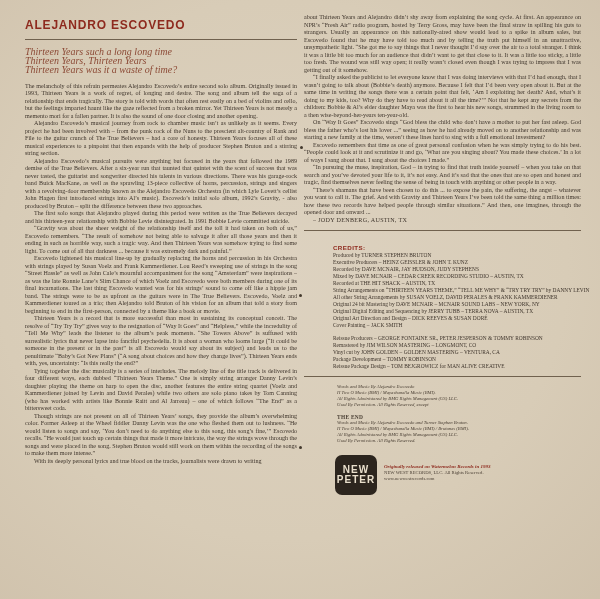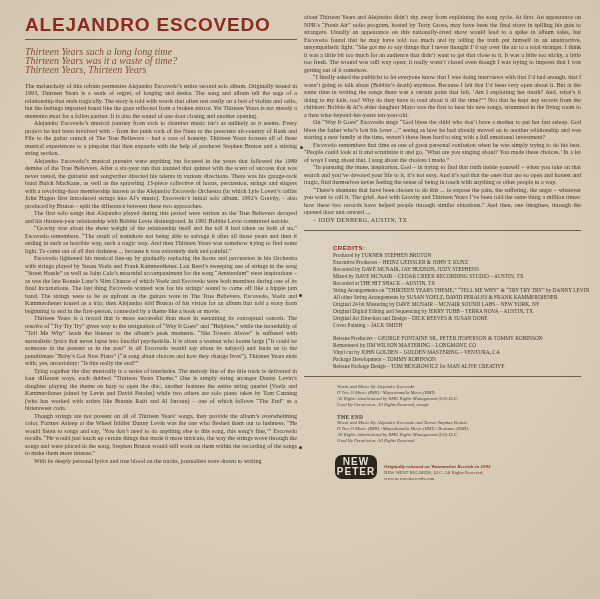--- a/index.html
+++ b/index.html
@@ -7,21 +7,21 @@
     position:relative; width:600px; height:599px; overflow:hidden;
     background: radial-gradient(ellipse 95% 90% at 47% 45%, #ddd2c0 0%, #d8ccb7 50%, #cfc1ab 85%, #c2b29a 100%);
     font-family:"Liberation Serif","DejaVu Serif",serif;
     color:#3f352c;
   }
   .col-left  { position:absolute; left:25px;  top:17px; width:272px; }
   .col-right { position:absolute; left:304px; top:14px; width:277px; }
 
   .title {
     margin:0; font-family:"Liberation Sans","DejaVu Sans",sans-serif;
-    font-weight:bold; font-size:19px; line-height:16px;
+    font-weight:bold; font-size:12px; line-height:16px;
     letter-spacing:0.8px; color:#8e2a1e;
   }
   .rule { height:1px; background:#70614e; border:0; margin:6px 0 0 0; }
 
   .refrain { margin-top:7px; }
   .refrain p { margin:0; font-style:italic; font-size:10px; line-height:9.2px; color:#8c4a36; }
 
   .essay { margin-top:8px; }
   .essay p { margin:0; font-size:6.1px; line-height:7.5px; text-align:justify; text-indent:9px; }
   .essay p.noindent { text-indent:0; }
@@ -31,43 +31,43 @@
   .credits-heading { font-weight:bold; font-size:6.2px; letter-spacing:0.4px; color:#8e2a1e;
     font-family:"Liberation Sans","DejaVu Sans",sans-serif; margin-bottom:1px; }
   .credits div { white-space:nowrap; }
   .credits .gap { height:6px; }
 
   .legal { margin-top:7px; padding-left:33px; font-size:4.7px; line-height:6px; font-style:italic; color:#4a3f34; }
   .legal .the-end { font-style:normal; font-weight:bold; font-size:5.4px; margin-top:6px; letter-spacing:0.3px; }
 
   .label-row { display:flex; gap:7px; padding-left:31px; margin-top:11px; align-items:flex-start; }
   .logo {
-    width:42px; height:24px; background:#2c251e; border-radius:7px;
+    width:42px; height:40px; background:#2c251e; border-radius:7px;
     display:flex; flex-direction:column; align-items:center; justify-content:center;
     color:#e9dfcc; font-family:"Liberation Sans","DejaVu Sans",sans-serif;
     font-weight:bold; font-size:10px; line-height:10.5px; letter-spacing:1px;
   }
   .label-text { padding-top:9px; font-size:4.7px; line-height:6.2px; color:#4a3f34; }
   .label-text .note { color:#8e2a1e; font-weight:bold; font-style:italic; font-size:5px; }
 
   .speck { position:absolute; width:3px; height:3px; border-radius:50%; background:#43392d; }
 </style>
 </head>
 <body>
 
 <div class="page">
 
   <div class="col-left">
     <h1 class="title">ALEJANDRO ESCOVEDO</h1>
     <hr class="rule">
 
     <div class="refrain">
       <p>Thirteen Years such a long long time</p>
+      <p>Thirteen Years, Thirteen Years</p>
       <p>Thirteen Years was it a waste of time?</p>
-      <p>Thirteen Years, Thirteen Years</p>
     </div>
 
     <div class="essay">
       <p class="noindent">The melancholy of this refrain permeates Alejandro Escovedo’s entire second solo album. Originally issued in 1993, Thirteen Years is a work of regret, of longing and desire. The song and album tell the saga of a relationship that ends tragically. The story is told with words that often rest easily on a bed of violins and cello, but the feelings imparted haunt like the gaze reflected from a broken mirror. Yet Thirteen Years is not merely a memento mori for a fallen partner. It is also the sound of one door closing and another opening.</p>
       <p>Alejandro Escovedo’s musical journey from rock to chamber music isn’t as unlikely as it seems. Every project he had been involved with – from the punk rock of the Nuns to the prescient alt-country of Rank and File to the guitar crunch of The True Believers – had a core of honesty. Thirteen Years focuses all of these musical experiences to a pinpoint that then expands with the help of producer Stephen Bruton and a stirring string section.</p>
       <p>Alejandro Escovedo’s musical pursuits were anything but focused in the years that followed the 1989 demise of the True Believers. After a six-year run that taunted that quintet with the scent of success that was never tasted, the guitarist and songwriter directed his talents in various directions. There was his garage-rock band Buick MacKane, as well as the sprawling 13-piece collective of horns, percussion, strings and singers with a revolving-door membership known as the Alejandro Escovedo Orchestra (in which Lyle Lovett’s cellist John Hagen first introduced strings into Al’s music). Escovedo’s initial solo album, 1992’s Gravity, - also produced by Bruton – split the difference between these two approaches.</p>
       <p>The first solo songs that Alejandro played during this period were written as the True Believers decayed and his thirteen-year relationship with Bobbie Levie disintegrated. In 1991 Bobbie Levie committed suicide.</p>
       <p>“Gravity was about the sheer weight of the relationship itself and the toll it had taken on both of us,” Escovedo remembers. “The result of somehow not being able to salvage it after all those years and then it ending in such as horrible way, such a tragic way. And then Thirteen Years was somehow trying to find some light. To come out of all that darkness ... because it was extremely dark and painful.”</p>
       <p>Escovedo lightened his musical line-up by gradually replacing the horns and percussion in his Orchestra with strings played by Susan Voelz and Frank Kammerdiener. Lou Reed’s sweeping use of strings in the song “Street Hassle” as well as John Cale’s mournful accompaniment for the song “Amsterdam” were inspirations – as was the late Ronnie Lane’s Slim Chance of which Voelz and Escovedo were both members during one of its final incarnations. The last thing Escovedo wanted was for his strings’ sound to come off like a hippie jam band. The strings were to be as upfront as the guitars were in The True Believers. Escovedo, Voelz and Kammerdiener toured as a trio; then Alejandro told Bruton of his vision for an album that told a story from beginning to end in the first-person, connected by a theme like a book or movie.</p>
       <p>Thirteen Years is a record that is more successful than most in sustaining its conceptual conceit. The resolve of “Try Try Try” gives way to the resignation of “Way It Goes” and “Helpless,” while the incredulity of “Tell Me Why” leads the listener to the album’s peak moments. “She Towers Above” is suffused with surrealistic lyrics that never lapse into fanciful psychedelia. It is about a woman who looms large (“It could be someone in the present or in the past” is all Escovedo would say about its subject) and leads us to the penultimate “Baby’s Got New Plans” (“A song about choices and how they change lives”). Thirteen Years ends with, yes, uncertainty: “Is this really the end?”</p>

